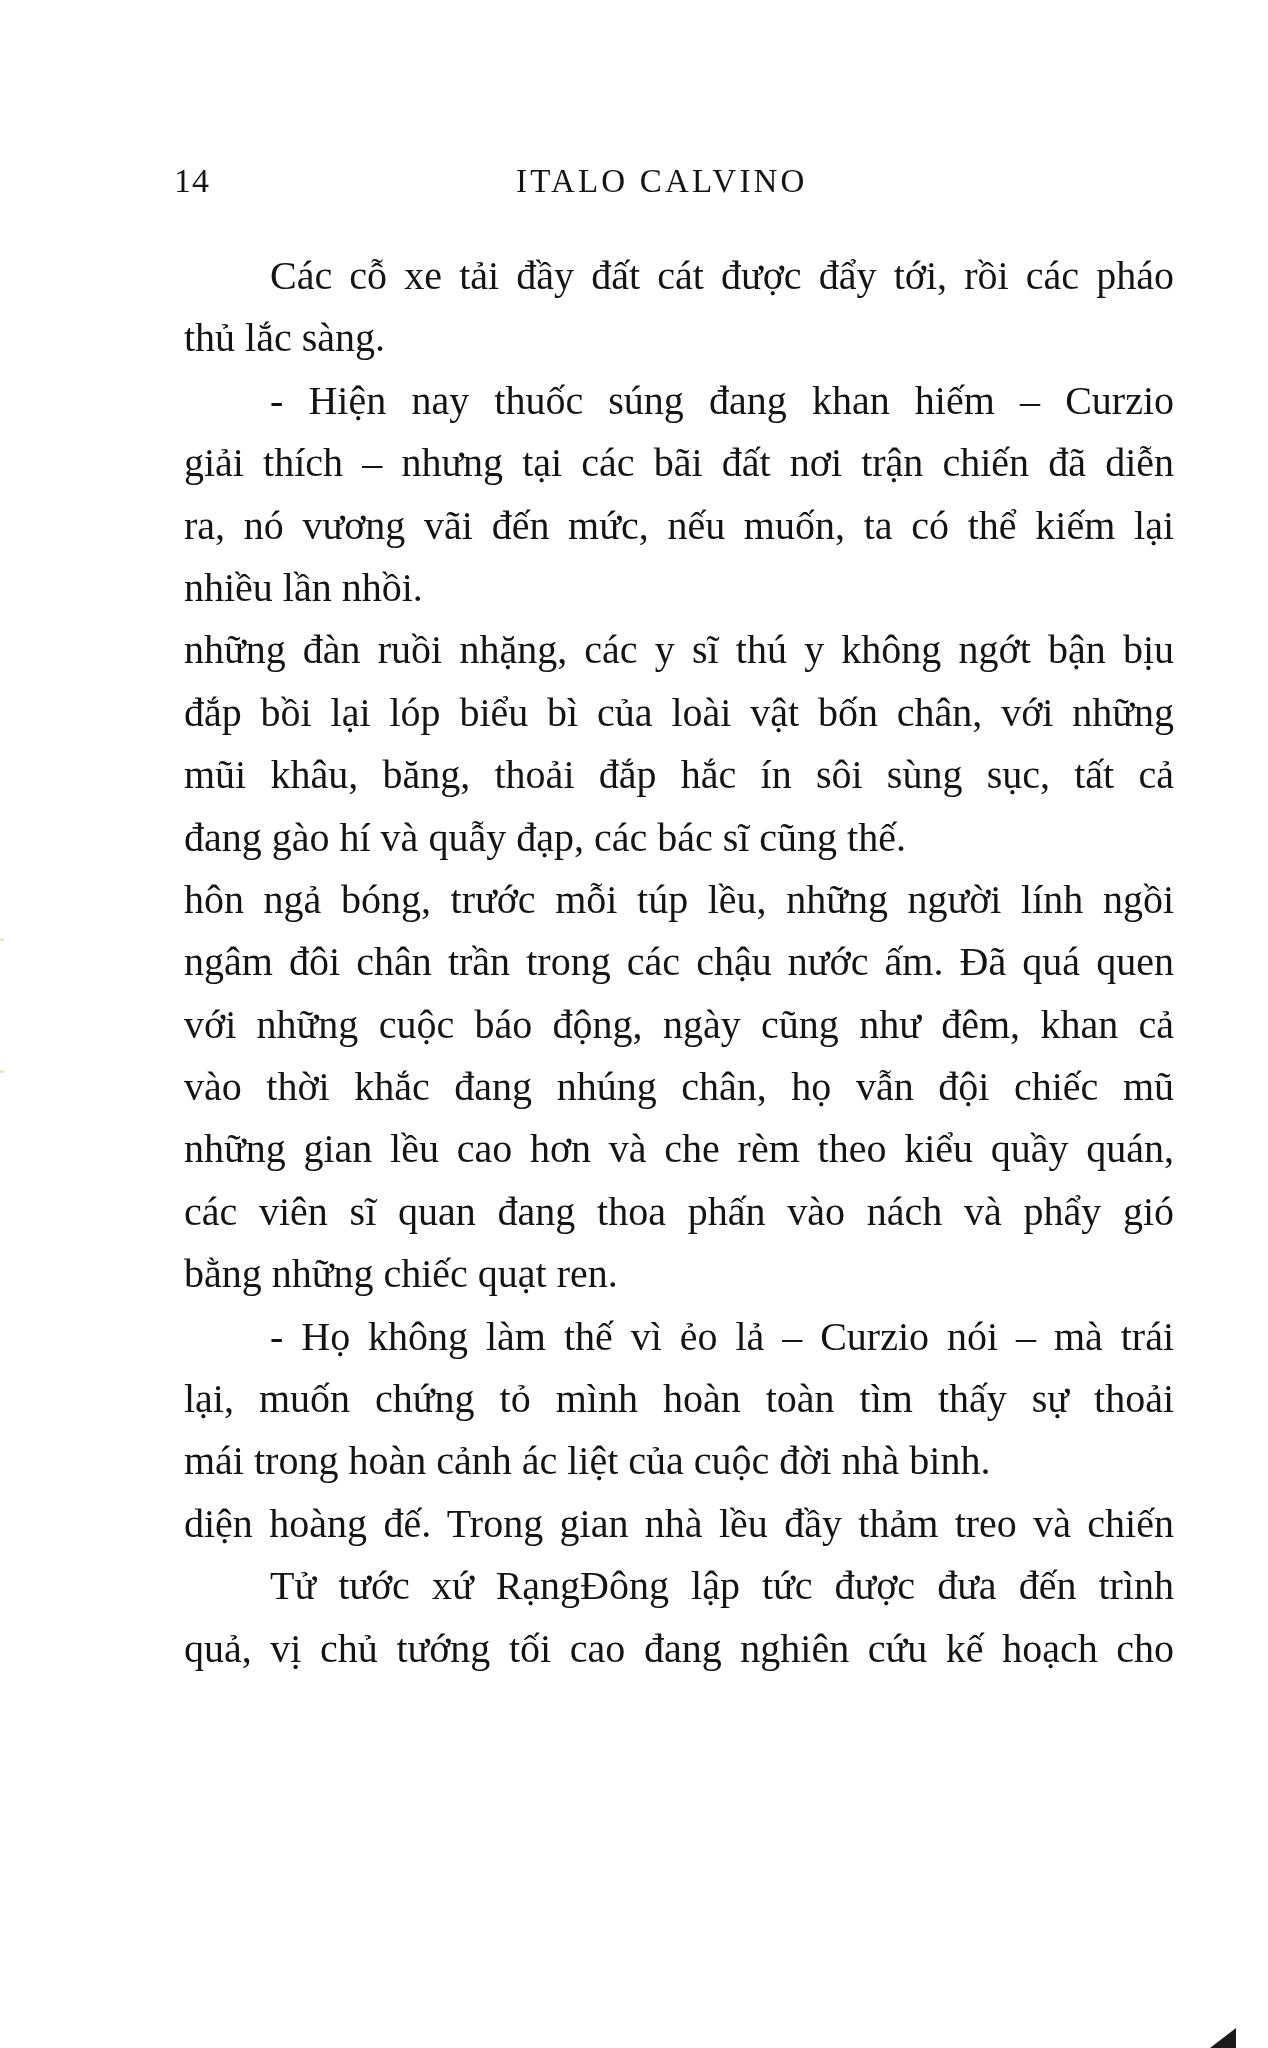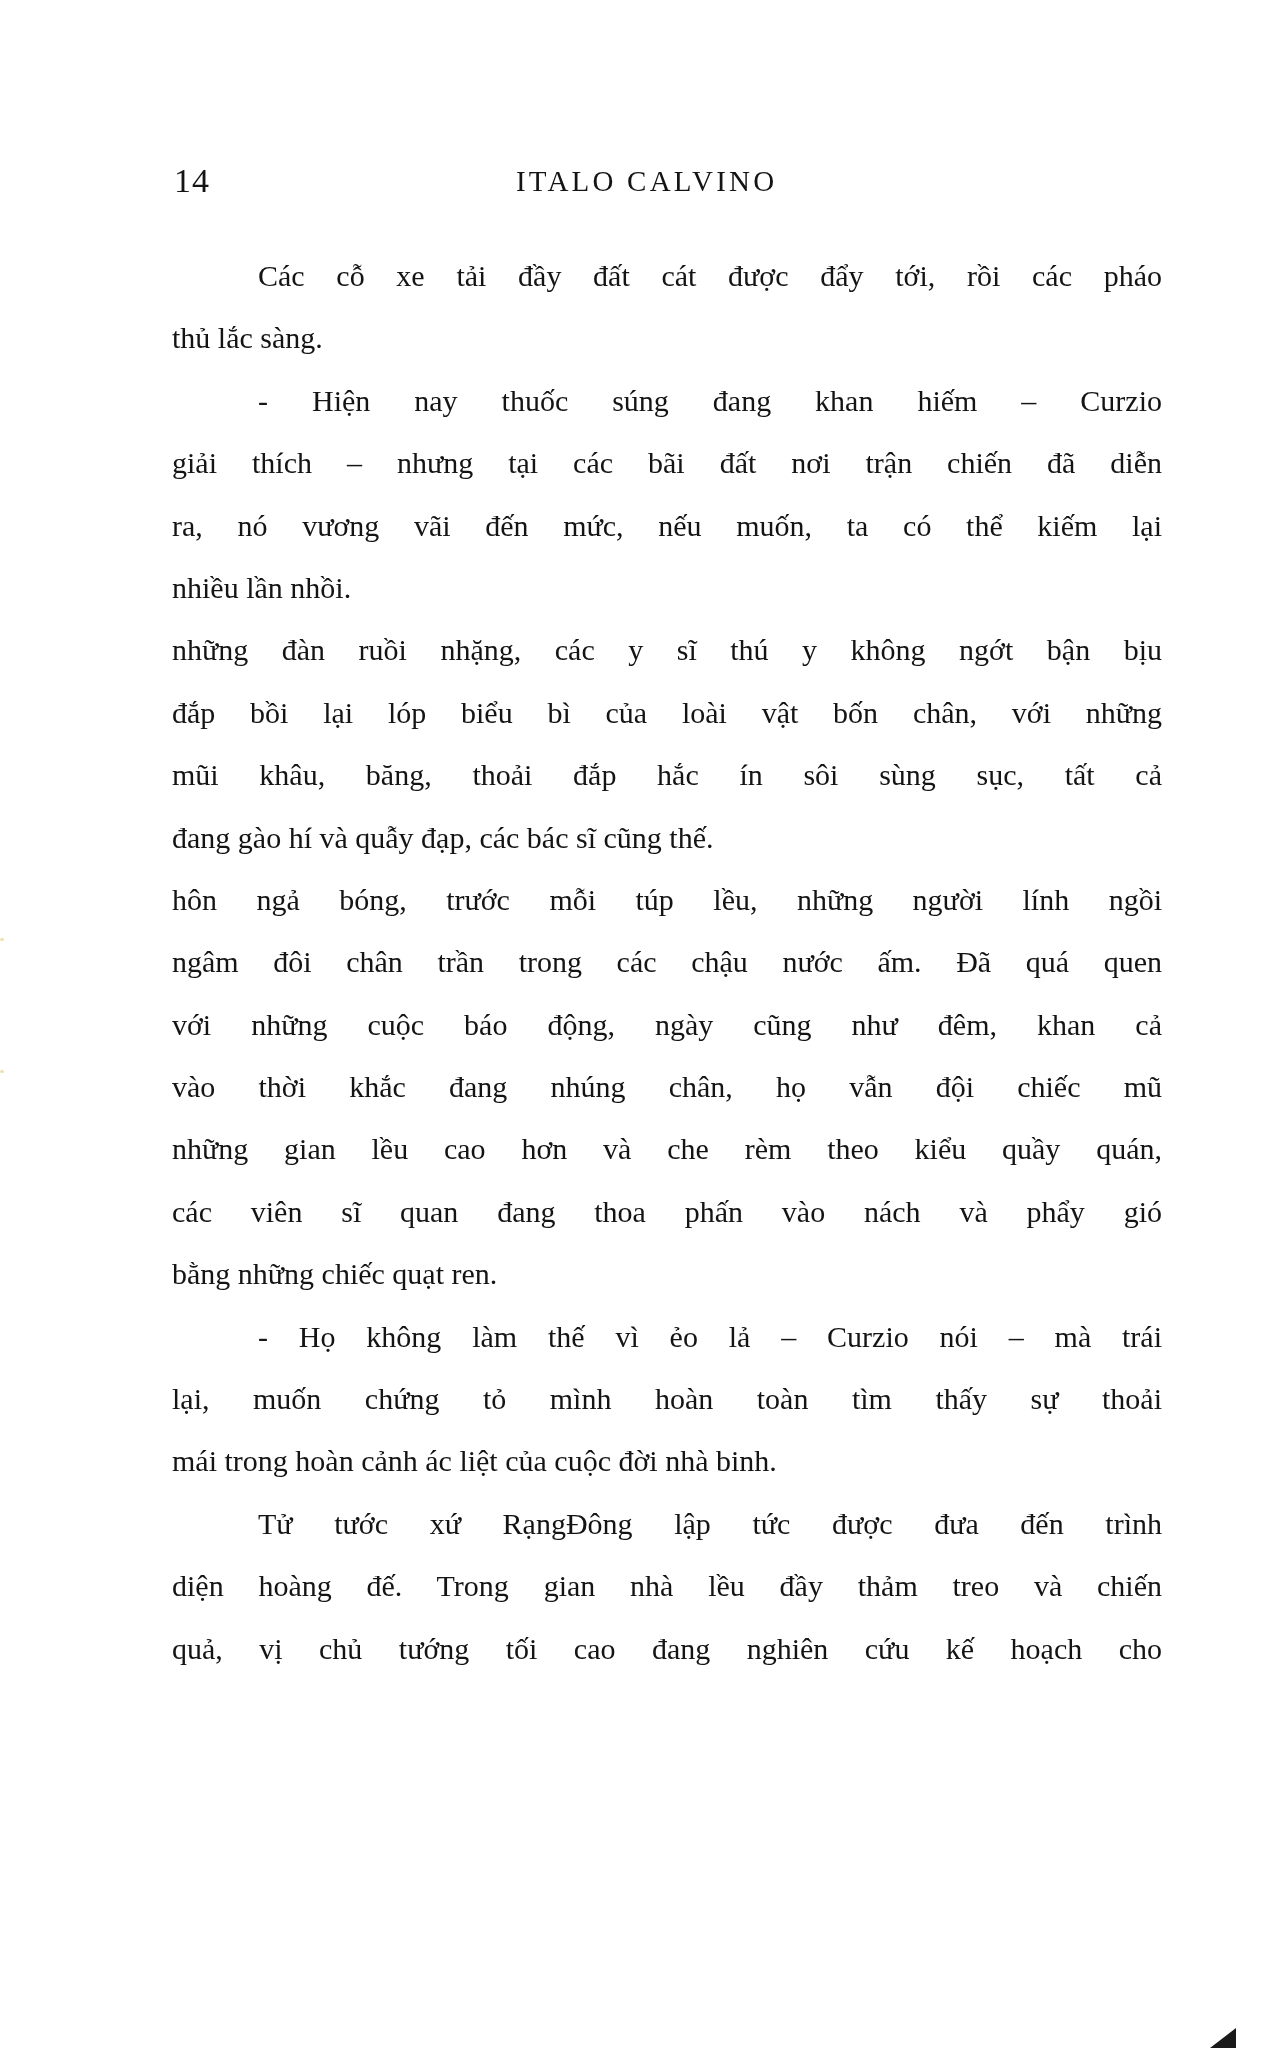--- a/index.html
+++ b/index.html
@@ -35,28 +35,28 @@
       position: absolute;
       left: 2px;
       top: 0;
       letter-spacing: 1px;
     }
     .book-author {
       position: absolute;
       left: 344px;
       top: 0;
       letter-spacing: 3.2px;
-      font-size: 29px;
+      font-size: 33px;
     }
     .body-text {
       position: absolute;
-      left: 172px;
+      left: 184px;
       top: 245px;
       width: 990px;
-      font-size: 30px;
+      font-size: 40px;
       line-height: 62.4px;
     }
     .line {
       display: block;
       height: 62.4px;
       white-space: nowrap;
       overflow: visible;
       text-align: justify;
       text-align-last: justify;
     }
@@ -103,21 +103,21 @@
     <span class="line">hôn ngả bóng, trước mỗi túp lều, những người lính ngồi</span>
     <span class="line">ngâm đôi chân trần trong các chậu nước ấm. Đã quá quen</span>
     <span class="line">với những cuộc báo động, ngày cũng như đêm, khan cả</span>
     <span class="line">vào thời khắc đang nhúng chân, họ vẫn đội chiếc mũ</span>
     <span class="line">những gian lều cao hơn và che rèm theo kiểu quầy quán,</span>
     <span class="line">các viên sĩ quan đang thoa phấn vào nách và phẩy gió</span>
     <span class="line end">bằng những chiếc quạt ren.</span>
     <span class="line indent">- Họ không làm thế vì ẻo lả – Curzio nói – mà trái</span>
     <span class="line">lại, muốn chứng tỏ mình hoàn toàn tìm thấy sự thoải</span>
     <span class="line end">mái trong hoàn cảnh ác liệt của cuộc đời nhà binh.</span>
+    <span class="line">diện hoàng đế. Trong gian nhà lều đầy thảm treo và chiến</span>
     <span class="line indent">Tử tước xứ RạngĐông lập tức được đưa đến trình</span>
-    <span class="line">diện hoàng đế. Trong gian nhà lều đầy thảm treo và chiến</span>
     <span class="line">quả, vị chủ tướng tối cao đang nghiên cứu kế hoạch cho</span>
   </div>
 
   <div class="edge-speck" style="top:938px"></div>
   <div class="edge-speck" style="top:1070px"></div>
   <div class="corner-shadow"></div>
 </div>
 
 </body></html>

